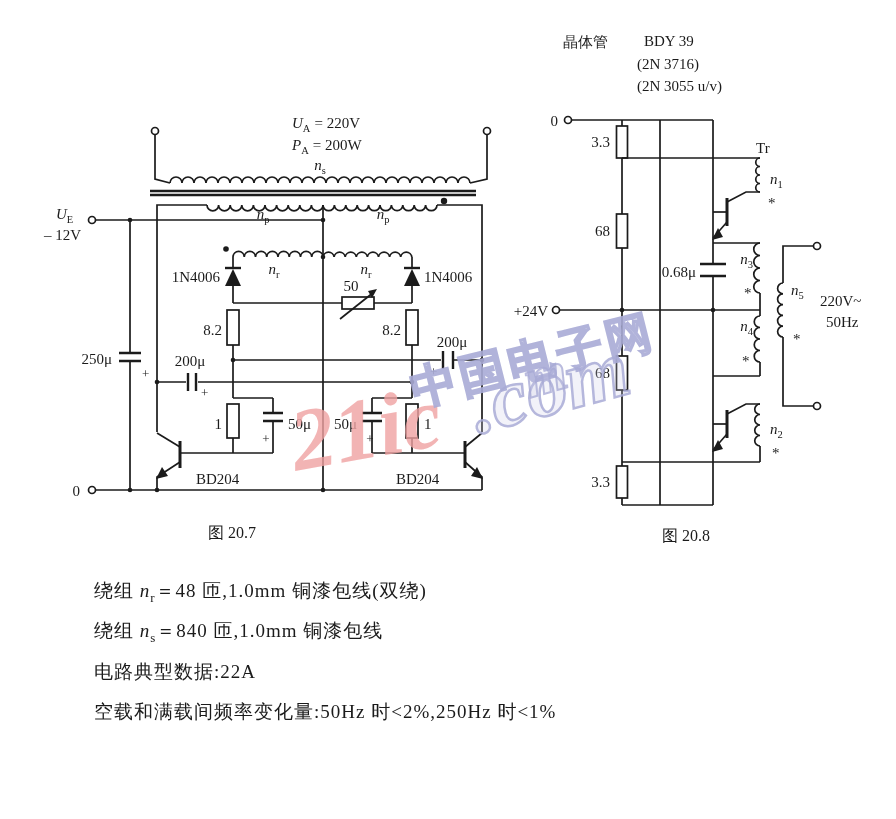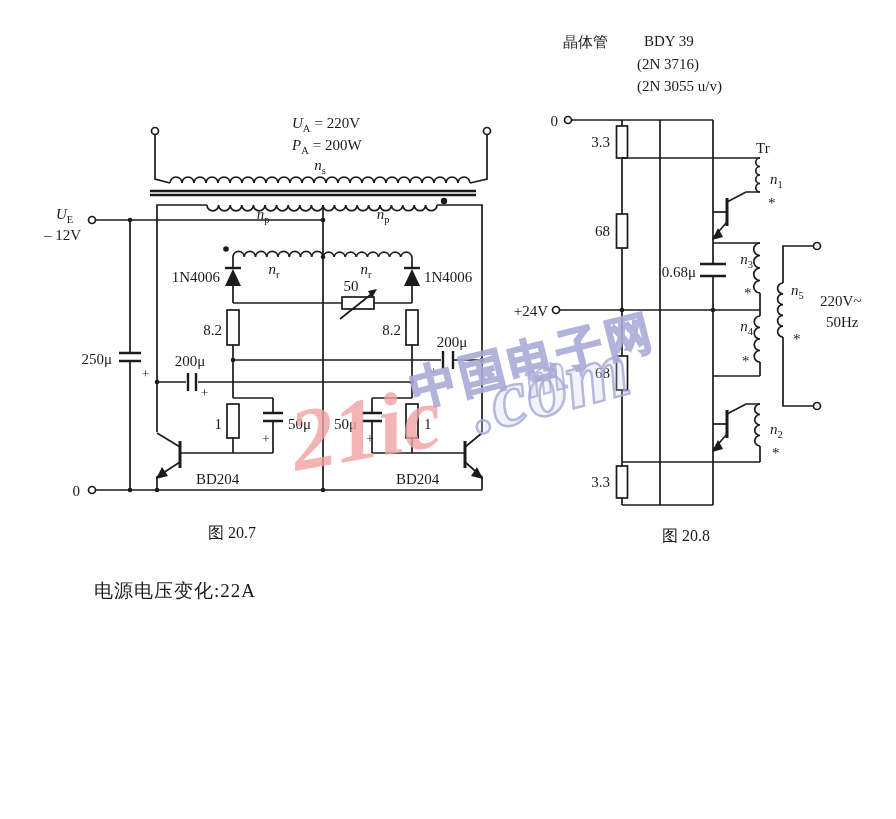--- a/index.html
+++ b/index.html
@@ -309,17 +309,20 @@
 </svg>
 
 
 <div class="wm wm-ic">21ic</div>
 <div class="wm wm-com">.com</div>
 <div class="wm wm-cn">中国电子网</div>
 <div class="wm wm-frag">m</div>
 
 
 <div class="notes">
-  <div><span>电源电压变化:22A</span><span class="ital"></span><sub></sub><span></span></div>
+  <div><span>绕组 </span><span class="ital">n</span><sub>r</sub><span>＝48 匝,1.0mm 铜漆包线(双绕)</span></div>
+  <div><span>绕组 </span><span class="ital">n</span><sub>s</sub><span>＝840 匝,1.0mm 铜漆包线</span></div>
+  <div><span>电路典型数据:22A</span><span class="ital"></span><sub></sub><span></span></div>
+  <div><span>空载和满载间频率变化量:50Hz 时&lt;2%,250Hz 时&lt;1%</span><span class="ital"></span><sub></sub><span></span></div>
   <div><span class="ital"></span><sub></sub><span></span></div>
 </div>
 
 </div>
 
 </body></html>

